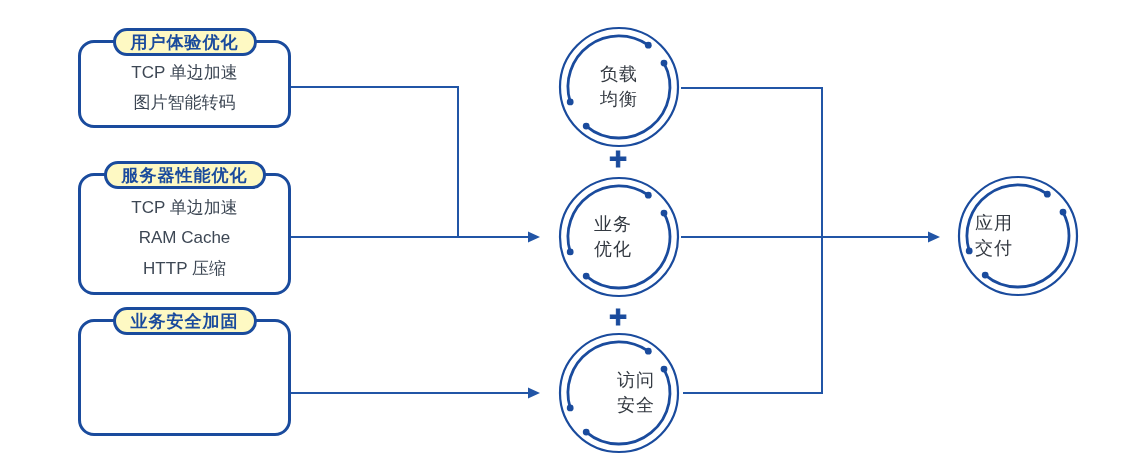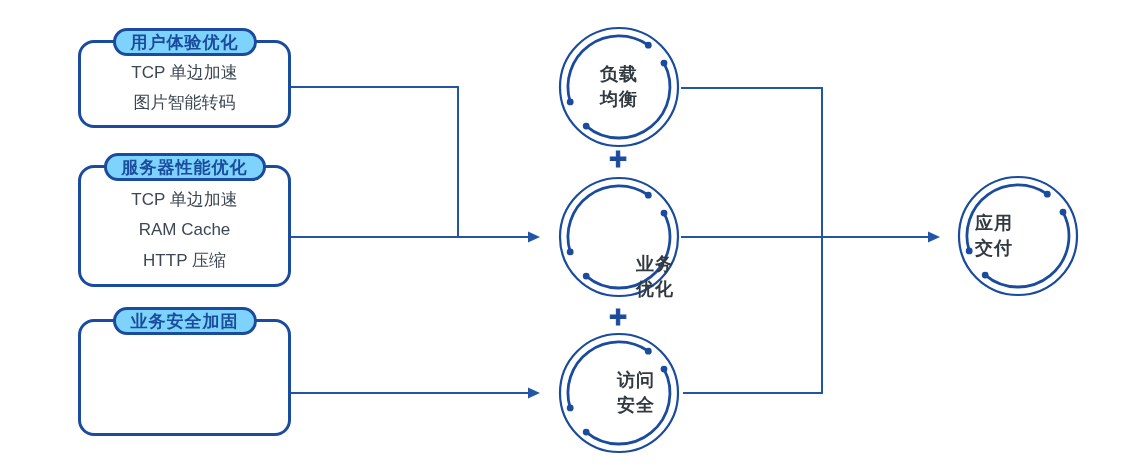--- a/index.html
+++ b/index.html
@@ -19,38 +19,38 @@
   .ring-arc{fill:none;stroke:#1a4b9d;stroke-width:2.8;}
   .ring-dot{fill:#1a4b9d;stroke:none;}
   
   .card{
     position:absolute;left:78px;width:213px;
     background:#ffffff;border:3px solid #1a4b9d;border-radius:16px;
     box-sizing:border-box;
   }
   .pill{
     position:absolute;top:-15px;left:50%;transform:translateX(-50%);
-    background:#7dd3fc;border:3px solid #1a4b9d;border-radius:15px;
+    background:#fef9c3;border:3px solid #1a4b9d;border-radius:15px;
     height:28px;box-sizing:border-box;
     display:flex;align-items:center;justify-content:center;
     padding:0 15px;white-space:nowrap;
     font-size:17px;font-weight:700;color:#1a4b9d;letter-spacing:1px;
   }
   .card-body{
     position:absolute;left:0;right:0;top:9px;bottom:2px;
     display:flex;flex-direction:column;justify-content:space-evenly;
     align-items:center;
   }
   .card-item{
     font-size:17px;color:#3d4754;white-space:nowrap;line-height:1;
   }
   
   .node-label{
     position:absolute;transform:translate(-50%,-50%);
-    text-align:center;font-size:18px;font-weight:700;color:#333941;
+    text-align:center;font-size:18px;font-weight:400;color:#333941;
     line-height:25px;letter-spacing:1px;white-space:nowrap;
   }
   
   .plus{
     position:absolute;transform:translate(-50%,-54%);
     color:#1a4b9d;font-size:31px;font-weight:700;line-height:1;
     -webkit-text-stroke:1px #1a4b9d;
   }
 </style>
 </head>
@@ -93,42 +93,42 @@
   <div class="card" style="top:40px;height:88px;">
     <div class="pill">
       <span>用户体验优化</span>
     </div>
     <div class="card-body">
       <div class="card-item">TCP 单边加速</div>
       <div class="card-item">图片智能转码</div>
     </div>
   </div>
 
-  <div class="card" style="top:165px;height:122px;">
+  <div class="card" style="top:173px;height:122px;">
     <div class="pill">
       <span>服务器性能优化</span>
     </div>
     <div class="card-body">
       <div class="card-item">TCP 单边加速</div>
       <div class="card-item">RAM Cache</div>
       <div class="card-item">HTTP 压缩</div>
     </div>
   </div>
 
   <div class="card" style="top:319px;height:117px;">
     <div class="pill">
       <span>业务安全加固</span>
     </div>
   </div>
 
   <div class="node-label" style="left:619px;top:87px;">
     <div>负载</div>
     <div>均衡</div>
   </div>
-  <div class="node-label" style="left:655px;top:237px;margin-top:40px;">
+  <div class="node-label" style="left:613px;top:237px;">
     <div>业务</div>
     <div>优化</div>
   </div>
   <div class="node-label" style="left:636px;top:393px;">
     <div>访问</div>
     <div>安全</div>
   </div>
   <div class="node-label" style="left:994px;top:236px;">
     <div>应用</div>
     <div>交付</div>

